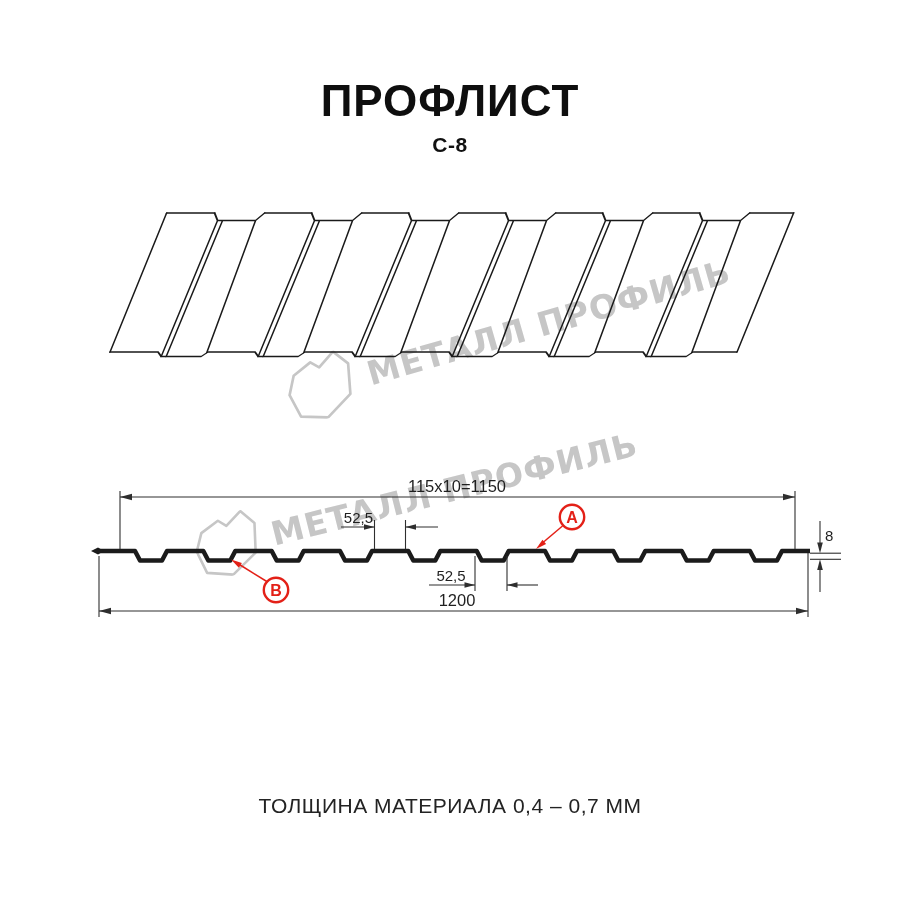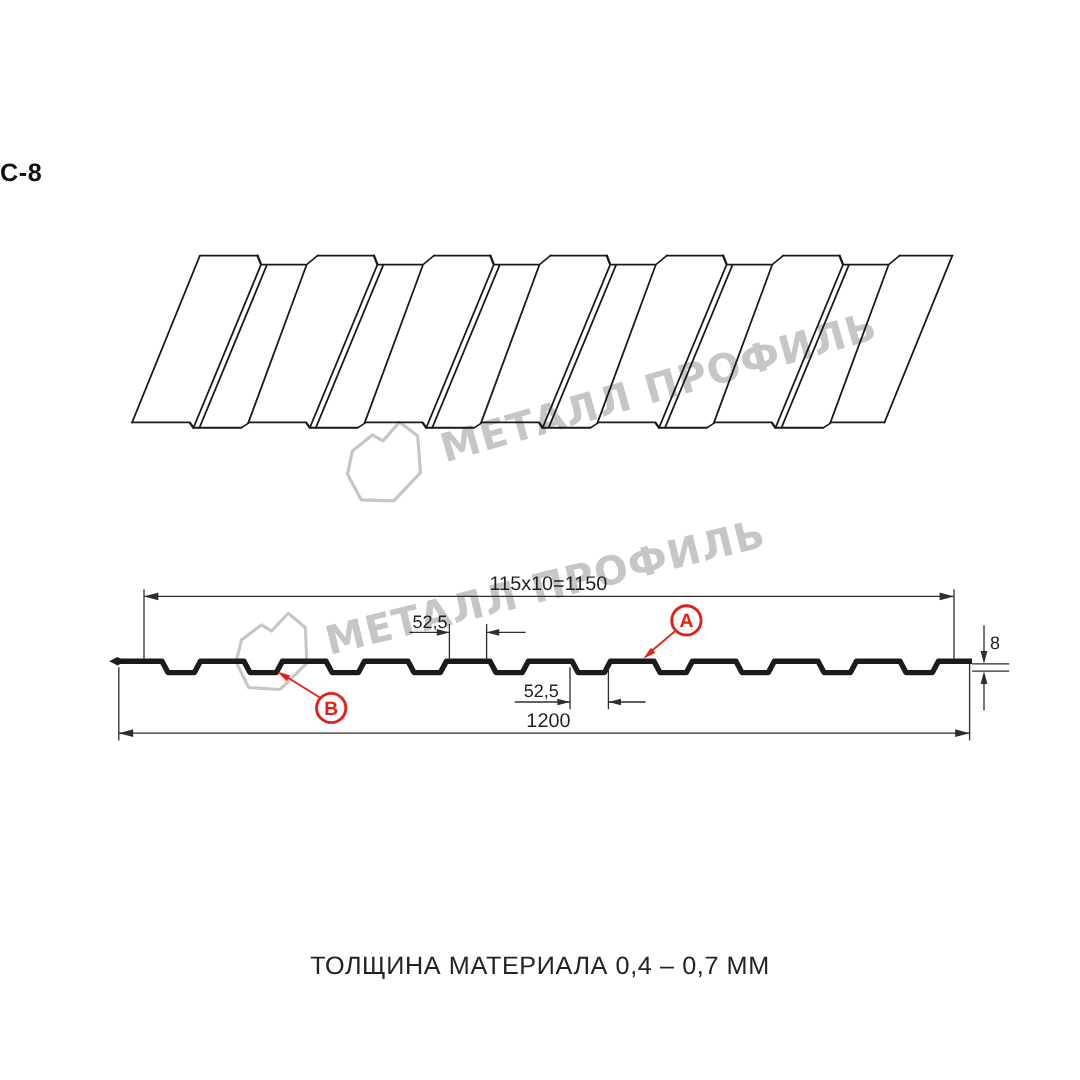--- a/index.html
+++ b/index.html
@@ -6,21 +6,21 @@
   .stage{
     position:relative;width:900px;height:900px;background:#ffffff;overflow:hidden;
     font-family:"Liberation Sans",sans-serif;
   }
   .title{
     position:absolute;left:0;top:76px;width:900px;text-align:center;
     font-size:44px;font-weight:700;letter-spacing:1px;color:#0e0e0e;margin:0;
     font-family:"Liberation Sans",sans-serif;
   }
   .subtitle{
-    position:absolute;left:0;top:133px;width:900px;text-align:left;
+    position:absolute;left:0;top:133px;width:900px;text-align:center;
     font-size:21px;font-weight:600;color:#111;letter-spacing:0.5px;
   }
   .footer-note{
     position:absolute;left:0;top:794px;width:900px;text-align:center;
     font-size:21px;font-weight:400;letter-spacing:0.5px;color:#232323;
   }
   .watermark{
     position:absolute;display:flex;align-items:center;gap:12px;
     color:#c6c6c6;z-index:1;pointer-events:none;white-space:nowrap;
   }
@@ -33,20 +33,21 @@
   svg.drawing{position:absolute;left:0;top:0;z-index:2;}
   .dim-text{font-family:"Liberation Sans",sans-serif;font-size:15px;fill:#1f1f1f;}
   .dim-text.big{font-size:16.5px;}
   .red-label{font-family:"Liberation Sans",sans-serif;font-size:16px;font-weight:600;fill:#e32017;}
 </style>
 </head>
 <body>
 
 <div class="stage">
 
+  <h1 class="title">ПРОФЛИСТ</h1>
   <div class="subtitle">С-8</div>
 
   <div class="watermark wm-1">
     <svg width="72" height="64" viewBox="0 0 66 62">
       <polygon points="1,30 10,13 29,5 36,12 53,1 64,16 58,45 31,61 6,53" fill="none" stroke="#c6c6c6" stroke-width="2.6" stroke-linejoin="round"></polygon>
     </svg>
     <span class="wm-text">МЕТАЛЛ ПРОФИЛЬ</span>
   </div>
 
   <div class="watermark wm-2">

